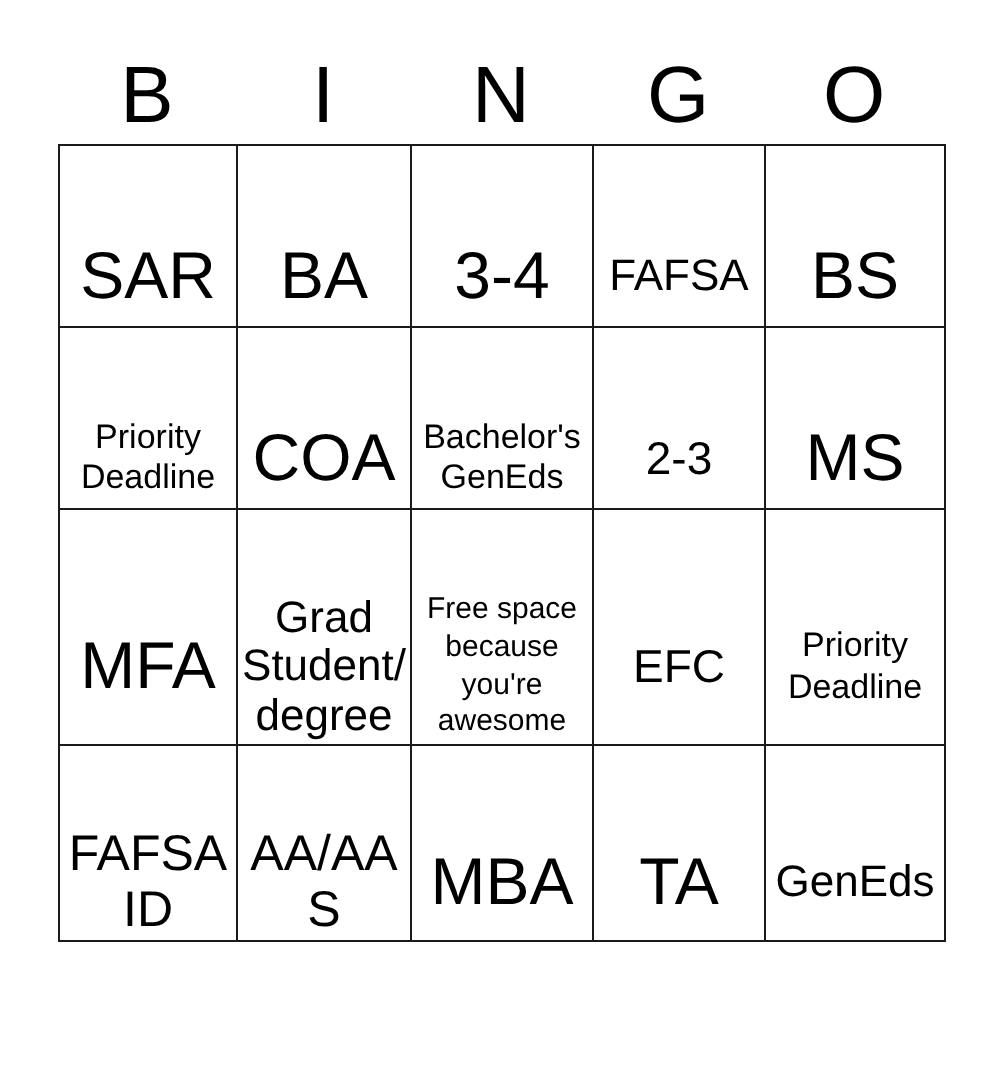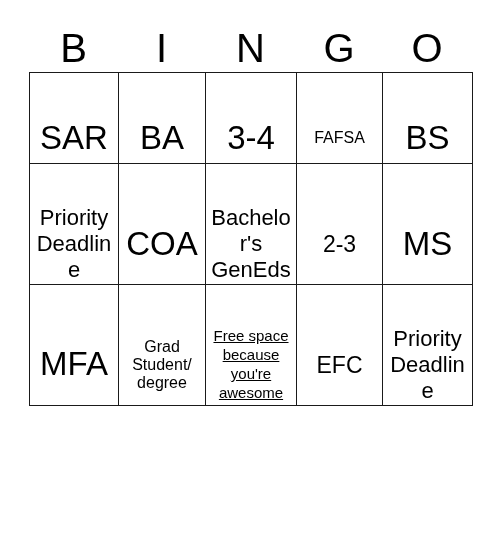--- a/index.html
+++ b/index.html
@@ -69,24 +69,24 @@
   .cell-text {
     display: block;
     width: 100%;
     line-height: 1.08;
     margin-top: 40px;
   }
   
   .fs-xl   { font-size: 33px; line-height: 1.05; }
   .fs-lg   { font-size: 23px; line-height: 1.06; }
   .fs-md   { font-size: 25px; line-height: 1.1;  }
-  .fs-sm   { font-size: 16px; line-height: 1.12; }
-  .fs-xs   { font-size: 22px; line-height: 1.18; }
+  .fs-sm   { font-size: 22px; line-height: 1.12; }
+  .fs-xs   { font-size: 17px; line-height: 1.18; }
   .fs-xxs  { font-size: 16px; line-height: 1.22; }
-  .fs-tiny { font-size: 15px; line-height: 1.25; text-decoration: underline; }
+  .fs-tiny { font-size: 15px; line-height: 1.25; }
 </style>
 </head>
 <body>
 
 <div id="card-wrap">
 
   <div id="bingo-header">
     <div class="header-letter hl-0">B</div>
     <div class="header-letter hl-1">I</div>
     <div class="header-letter hl-2">N</div>
@@ -147,16 +147,33 @@
         <td>
             <span class="cell-text fs-tiny">Free space because you're awesome</span>
           </td>
         <td>
             <span class="cell-text fs-lg">EFC</span>
           </td>
         <td>
             <span class="cell-text fs-xs">Priority Deadline</span>
           </td>
       </tr>
+      <tr>
+        <td>
+            <span class="cell-text fs-md">FAFSA ID</span>
+          </td>
+        <td>
+            <span class="cell-text fs-md">AA/AAS</span>
+          </td>
+        <td>
+            <span class="cell-text fs-xl">MBA</span>
+          </td>
+        <td>
+            <span class="cell-text fs-xl">TA</span>
+          </td>
+        <td>
+            <span class="cell-text fs-sm">GenEds</span>
+          </td>
+      </tr>
     </tbody>
   </table>
 
 </div>
 
 </body></html>

